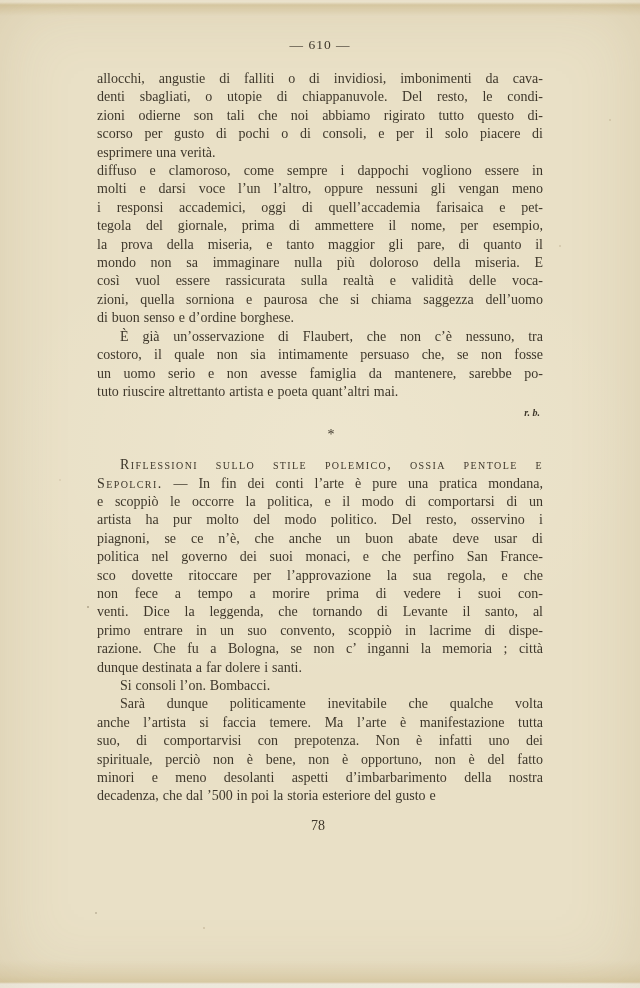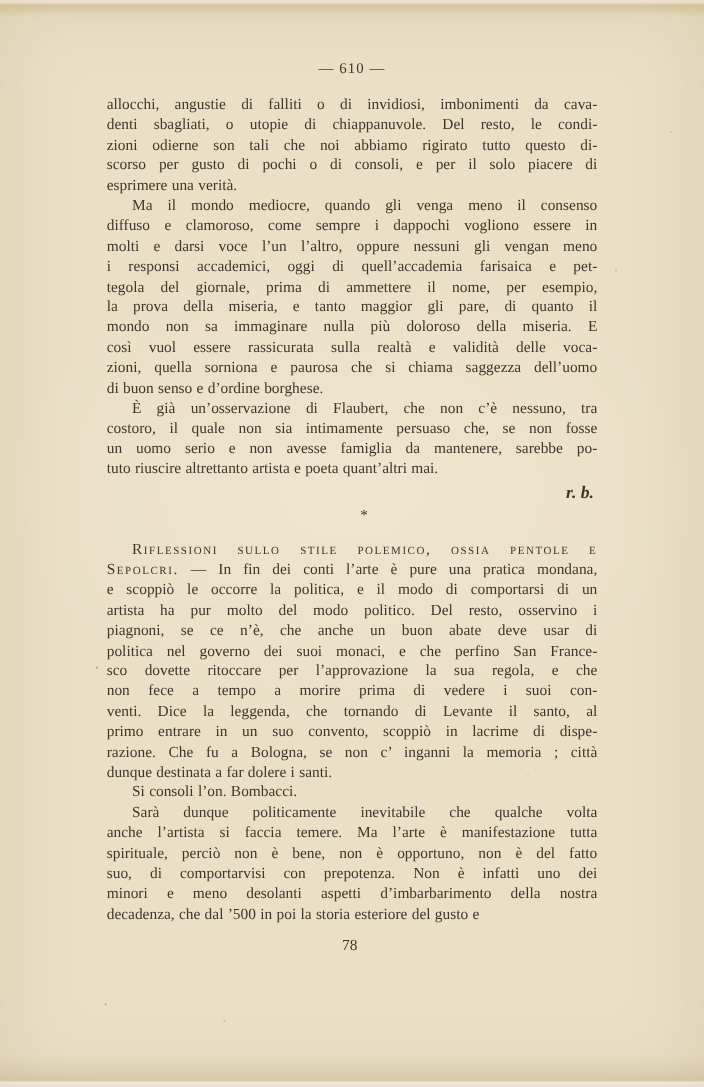--- a/index.html
+++ b/index.html
@@ -29,21 +29,21 @@
       linear-gradient(180deg,
         #f2ecd9 0px, #f2ecd9 2px,
         #dbcda8 5px, rgba(219,205,168,0) 16px,
         rgba(219,205,168,0) 960px, rgba(219,205,168,0.55) 976px,
         #dccfaa 982px, #f5f2e9 984px, #f6f3ea 100%);
     box-shadow: inset 0 0 70px rgba(150,120,70,0.18);
     font-family: "Liberation Serif", "DejaVu Serif", serif;
     color: var(--ink, #3e372b);
   }
   .running-head {
-    margin-top: 54px;
+    margin-top: 37px;
     text-align: center;
     font-size: 13.5px;
     letter-spacing: 1px;
     color: var(--ink, #3e372b);
   }
   .text-block {
     width: 446px;
     margin: 17px auto 0 auto;
     font-size: 14px;
     line-height: 18.4px;
@@ -65,21 +65,21 @@
   .sc {
     font-variant: small-caps;
     letter-spacing: 1.4px;
   }
   .signature {
     margin-top: 3px;
     text-align: right;
     padding-right: 3px;
     font-weight: bold;
     font-style: italic;
-    font-size: 16px;
+    font-size: 10px;
     line-height: 18.4px;
   }
   .separator {
     margin-top: 3px;
     text-align: center;
     padding-left: 22px;
     font-size: 14px;
     line-height: 18.4px;
   }
   .sep-gap { height: 12px; }
@@ -98,21 +98,20 @@
 
   <div class="text-block">
       <div class="para">
         <div class="line">allocchi, angustie di falliti o di invidiosi, imbonimenti da cava-</div>
         <div class="line">denti sbagliati, o utopie di chiappanuvole. Del resto, le condi-</div>
         <div class="line">zioni odierne son tali che noi abbiamo rigirato tutto questo di-</div>
         <div class="line">scorso per gusto di pochi o di consoli, e per il solo piacere di</div>
         <div class="line last">esprimere una verità.</div>
       </div>
       <div class="para">
-        <div class="line first">Ma il mondo mediocre, quando gli venga meno il consenso</div>
         <div class="line">diffuso e clamoroso, come sempre i dappochi vogliono essere in</div>
         <div class="line">molti e darsi voce l’un l’altro, oppure nessuni gli vengan meno</div>
         <div class="line">i responsi accademici, oggi di quell’accademia farisaica e pet-</div>
         <div class="line">tegola del giornale, prima di ammettere il nome, per esempio,</div>
         <div class="line">la prova della miseria, e tanto maggior gli pare, di quanto il</div>
         <div class="line">mondo non sa immaginare nulla più doloroso della miseria. E</div>
         <div class="line">così vuol essere rassicurata sulla realtà e validità delle voca-</div>
         <div class="line">zioni, quella sorniona e paurosa che si chiama saggezza dell’uomo</div>
         <div class="line last">di buon senso e d’ordine borghese.</div>
       </div>
@@ -138,22 +137,22 @@
         <div class="line">primo entrare in un suo convento, scoppiò in lacrime di dispe-</div>
         <div class="line">razione. Che fu a Bologna, se non c’ inganni la memoria ; città</div>
         <div class="line last">dunque destinata a far dolere i santi.</div>
       </div>
       <div class="para">
         <div class="line last first">Si consoli l’on. Bombacci.</div>
       </div>
       <div class="para">
         <div class="line first">Sarà dunque politicamente inevitabile che qualche volta</div>
         <div class="line">anche l’artista si faccia temere. Ma l’arte è manifestazione tutta</div>
+        <div class="line">suo, di comportarvisi con prepotenza. Non è infatti uno dei</div>
         <div class="line">spirituale, perciò non è bene, non è opportuno, non è del fatto</div>
-        <div class="line">suo, di comportarvisi con prepotenza. Non è infatti uno dei</div>
         <div class="line">minori e meno desolanti aspetti d’imbarbarimento della nostra</div>
         <div class="line last">decadenza, che dal ’500 in poi la storia esteriore del gusto e</div>
       </div>
     </div>
 
   <div class="text-block" style="margin-top:0;">
     <div class="folio">78</div>
   </div>
 </div>
 

